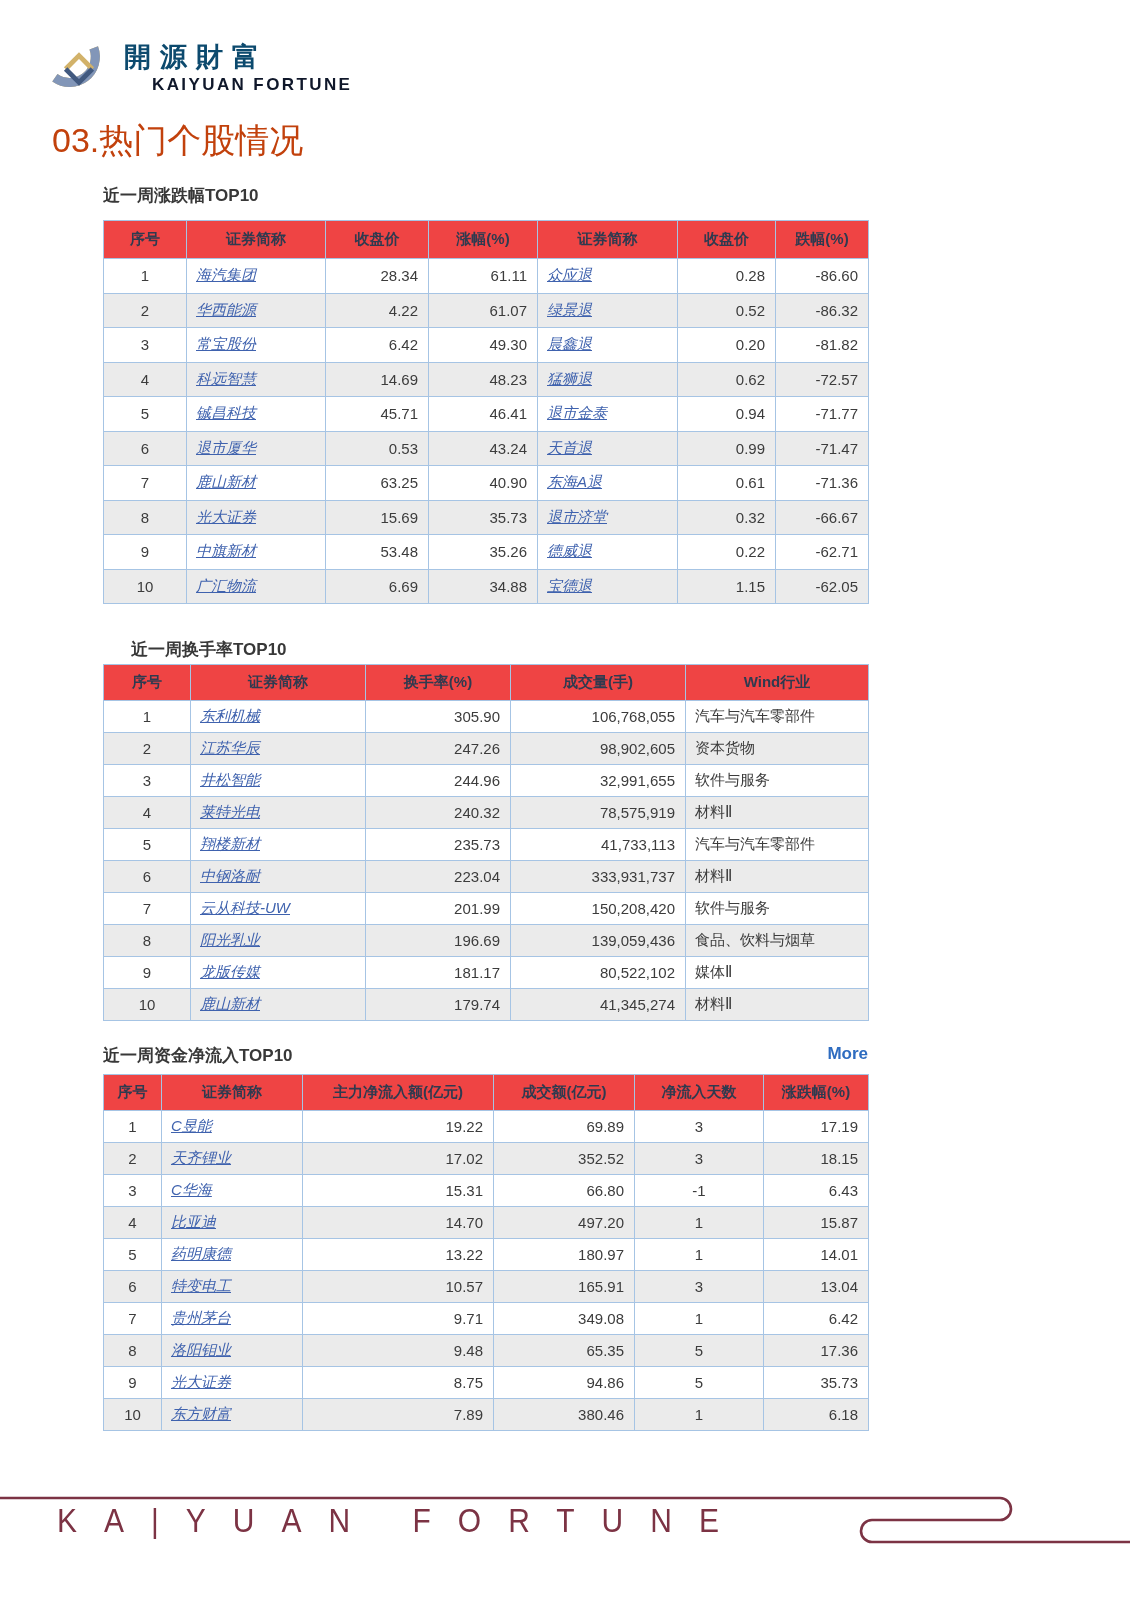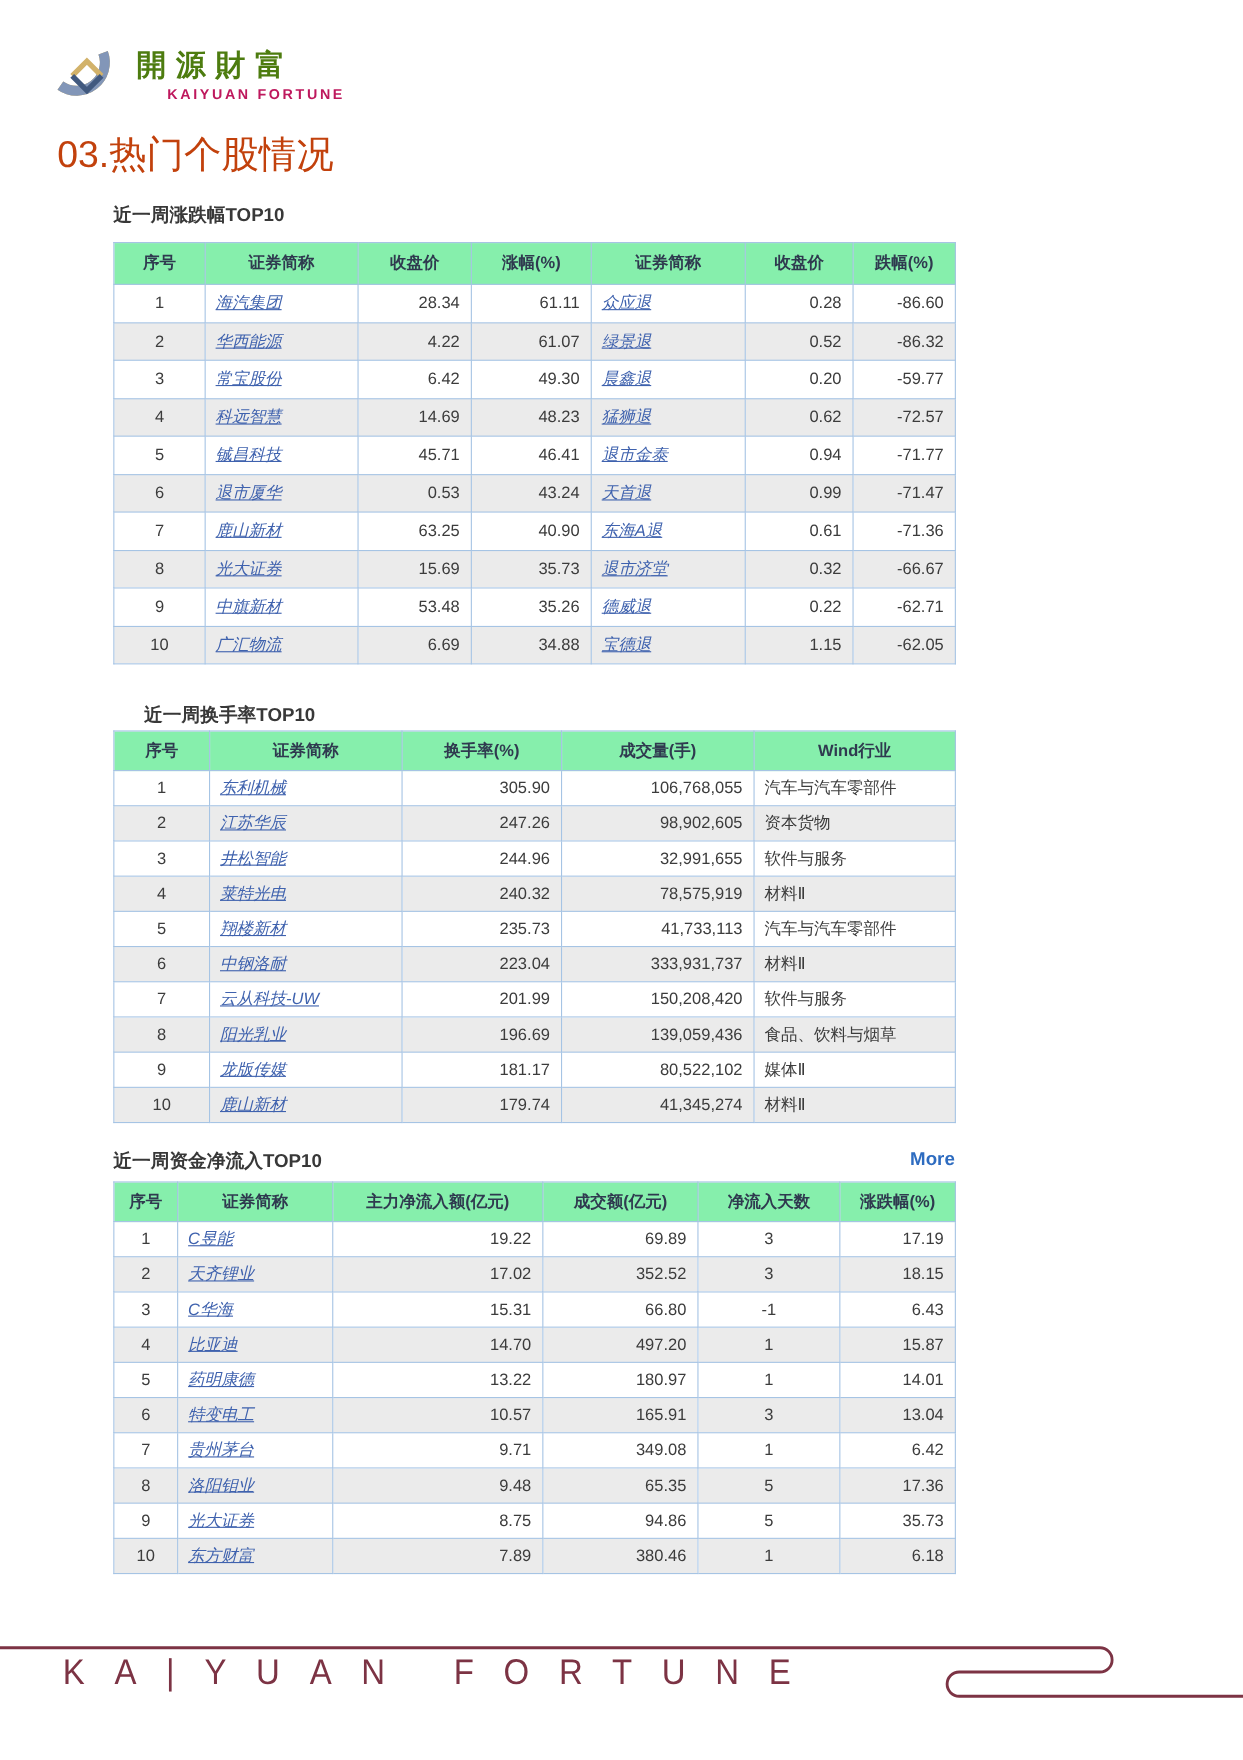--- a/index.html
+++ b/index.html
@@ -7,41 +7,41 @@
   body {
     font-family:"Liberation Sans","DejaVu Sans",sans-serif;
     width:1130px; height:1600px; position:relative; overflow:hidden;
   }
   .abs { position:absolute; }
 
   
   #logo { top:38px; left:48px; display:flex; align-items:center; }
   #logo-mark { width:62px; height:62px; }
   #logo-text { margin-left:14px; }
-  #logo-cn { font-size:27px; font-weight:bold; color:#4d7c0f; letter-spacing:9px; line-height:1.1; }
-  #logo-en { font-size:13px; font-weight:bold; color:#be185d; letter-spacing:2.4px; margin-top:3px;padding-left:28px; }
+  #logo-cn { font-size:27px; font-weight:bold; color:#0c4a6e; letter-spacing:9px; line-height:1.1; }
+  #logo-en { font-size:17px; font-weight:bold; color:#0f172a; letter-spacing:2.4px; margin-top:3px;padding-left:28px; }
 
   
   #page-title { top:118px; left:52px; font-size:34px; font-weight:500; color:#c2410c; }
 
   
   .section-title { font-size:17px; font-weight:bold; color:#383838; }
   #sec1-title { top:184px; left:103px; }
   #sec2-title { top:638px; left:103px;margin-left:28px; }
   #sec3-title { top:1044px; left:103px; }
   #more-link  { top:1044px; left:103px; width:765px; text-align:right;
                 font-size:17px; font-weight:bold; color:#2E6CC0; cursor:pointer; }
 
   
   table { border-collapse:collapse; table-layout:fixed; background:#fff;
           border:1px solid #A6C4E4; }
   #table1 { top:220px; left:103px; }
   #table2 { top:664px; left:103px; }
   #table3 { top:1074px; left:103px; }
-  th { background:#86efac; color:#2F3A4F; font-size:15px; font-weight:bold;
+  th { background:#ef4444; color:#2F3A4F; font-size:15px; font-weight:bold;
        border:1px solid #A6C4E4; text-align:center; }
   #table1 th { height:38px; }
   #table2 th, #table3 th { height:36px; }
   td { border:1px solid #A6C4E4; font-size:15px; color:#3C3C3C; overflow:hidden; white-space:nowrap; }
   #table1 td { height:34.5px; }
   #table2 td, #table3 td { height:32px; }
   tbody tr:nth-child(even) td { background:#EBEBEB; }
   td.idx  { text-align:center; }
   td.num  { text-align:right; padding-right:10px; }
   td.text { text-align:left;  padding-left:9px; }
@@ -118,21 +118,21 @@
         <td class="num">0.52</td>
         <td class="num">-86.32</td>
       </tr>
       <tr>
         <td class="idx">3</td>
         <td class="link"><span class="stock-link">常宝股份</span></td>
         <td class="num">6.42</td>
         <td class="num">49.30</td>
         <td class="link"><span class="stock-link">晨鑫退</span></td>
         <td class="num">0.20</td>
-        <td class="num">-59.77</td>
+        <td class="num">-81.82</td>
       </tr>
       <tr>
         <td class="idx">4</td>
         <td class="link"><span class="stock-link">科远智慧</span></td>
         <td class="num">14.69</td>
         <td class="num">48.23</td>
         <td class="link"><span class="stock-link">猛狮退</span></td>
         <td class="num">0.62</td>
         <td class="num">-72.57</td>
       </tr>

